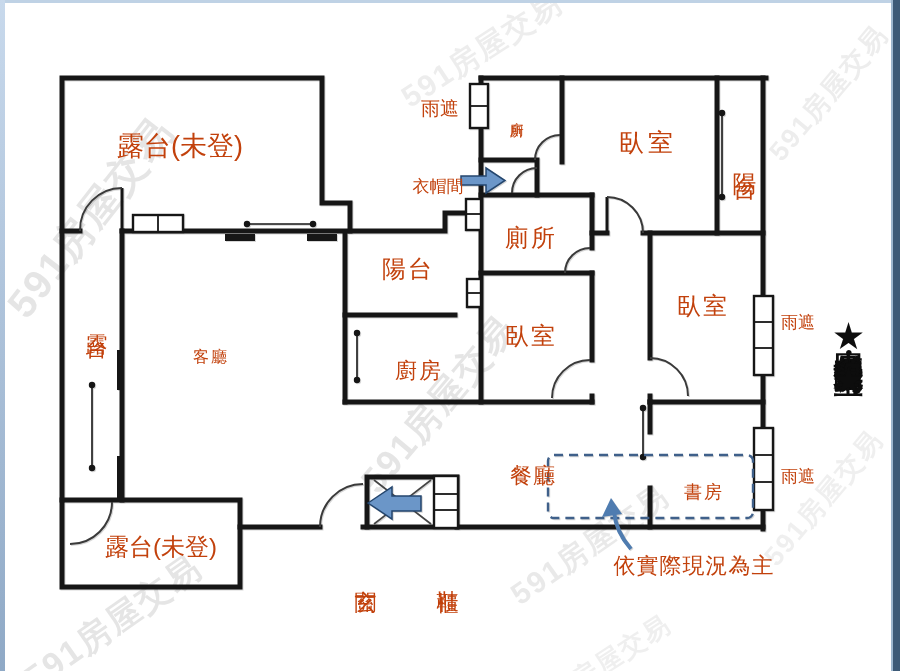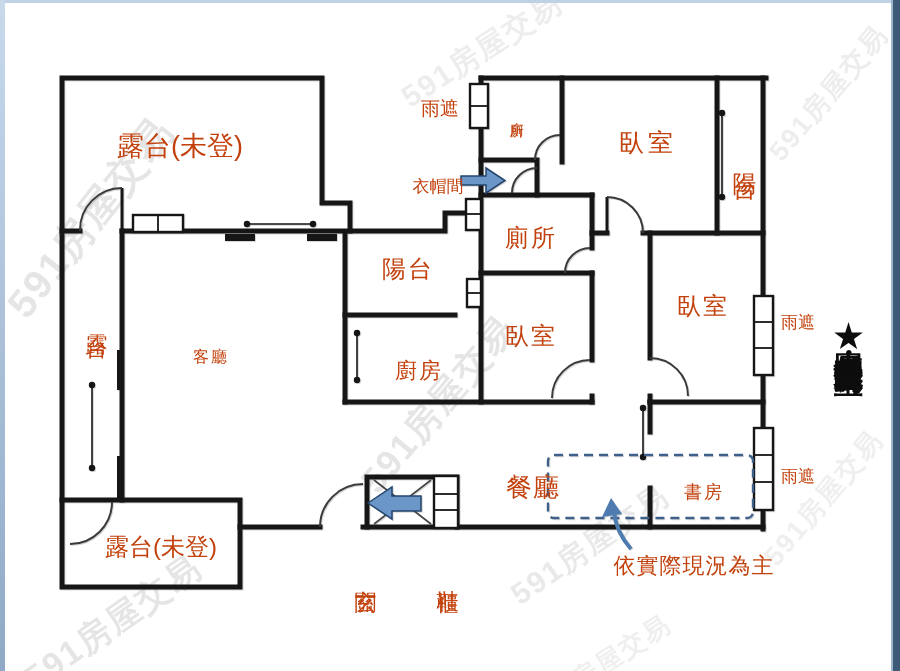--- a/index.html
+++ b/index.html
@@ -39,21 +39,21 @@
   .l-balcony-right{left:745px;top:157px;font-size:24px;}
   .l-closet{left:438px;top:187px;font-size:17px;}
   .l-toilet-mid{left:531px;top:238px;font-size:24px;letter-spacing:2px;}
   .l-balcony-mid{left:408px;top:269px;font-size:24px;letter-spacing:2px;}
   .l-terrace-left{left:97px;top:319px;font-size:22px;}
   .l-living{left:211px;top:357px;font-size:16px;letter-spacing:2px;}
   .l-kitchen{left:419px;top:371px;font-size:22px;letter-spacing:2px;}
   .l-bedroom-mid{left:531px;top:336px;font-size:24px;letter-spacing:2px;}
   .l-bedroom-right{left:703px;top:306px;font-size:24px;letter-spacing:2px;}
   .l-raincover-r1{left:798px;top:323px;font-size:17px;}
-  .l-dining{left:533px;top:488px;font-size:26px;letter-spacing:1px;}
+  .l-dining{left:533px;top:476px;font-size:22px;letter-spacing:1px;}
   .l-study{left:704px;top:492px;font-size:18px;letter-spacing:2px;}
   .l-raincover-r2{left:798px;top:477px;font-size:17px;}
   .l-terrace-bottom{left:161px;top:547px;font-size:24px;}
   .l-entry{left:366px;top:575px;font-size:22px;}
   .l-shoe{left:448px;top:575px;font-size:22px;}
   .l-machine{left:694px;top:566px;font-size:22px;letter-spacing:1px;}
 
   .disclaimer{
     position:absolute;left:829px;top:84px;height:505px;width:40px;z-index:10;
     writing-mode:vertical-rl;text-orientation:upright;

